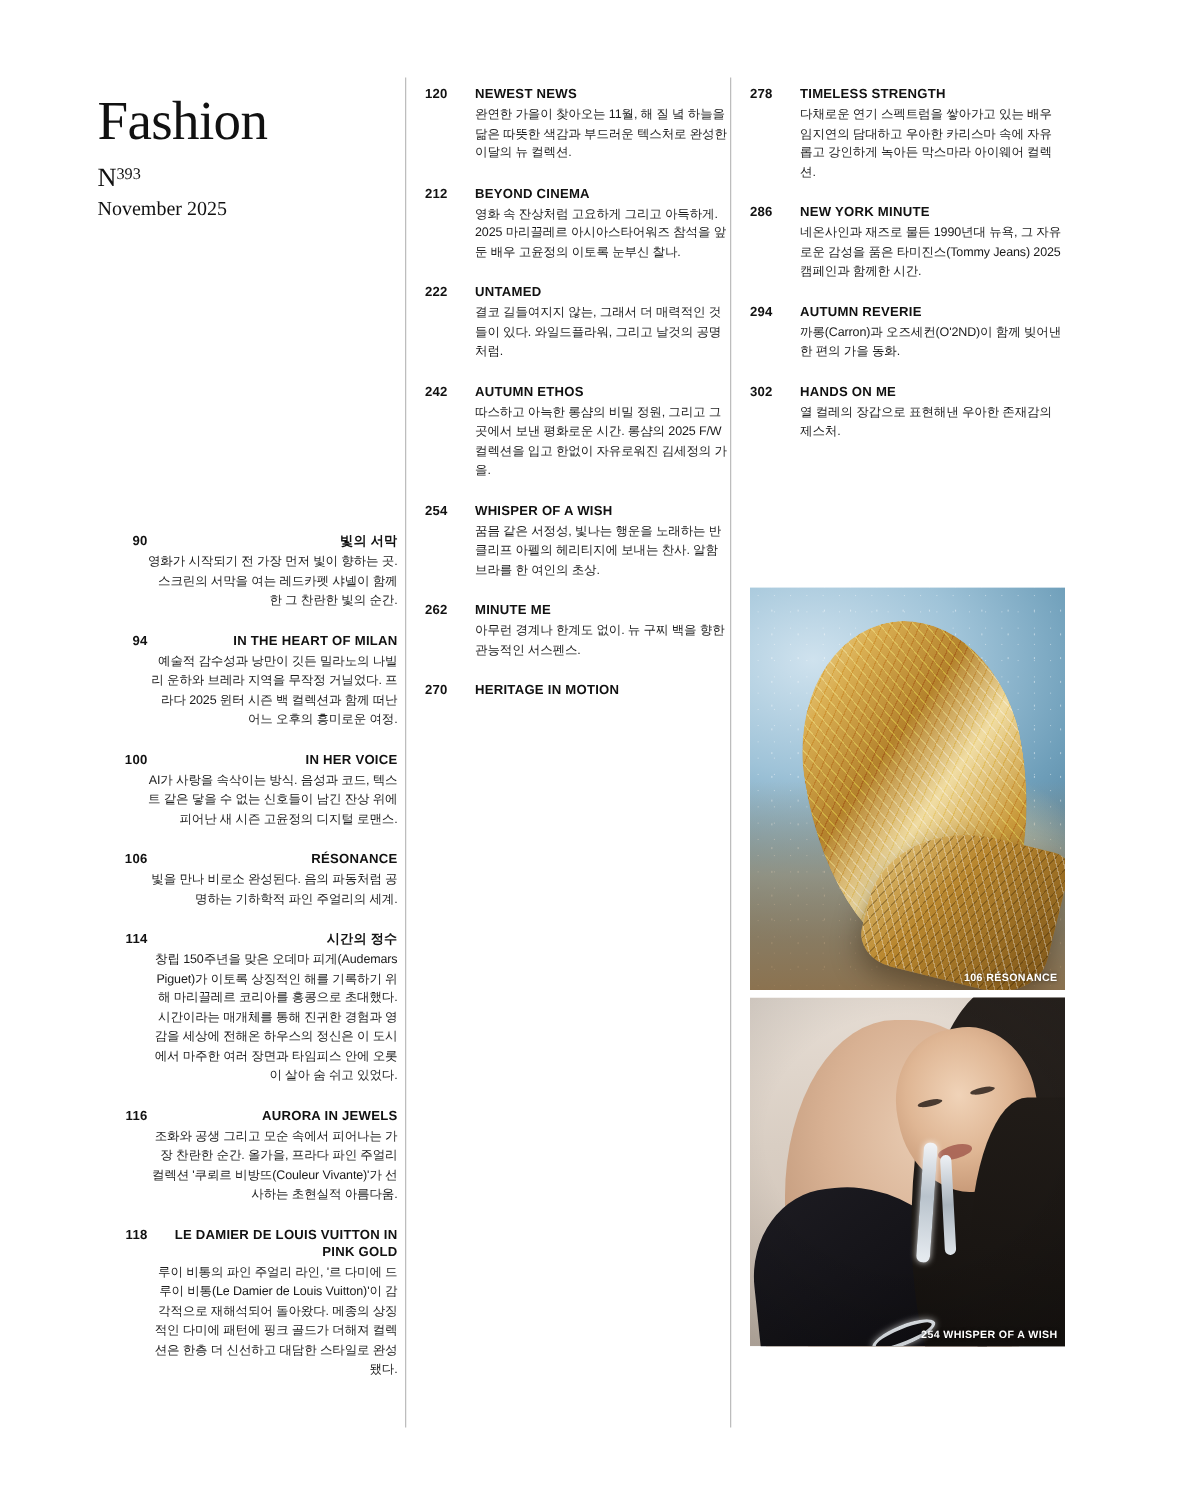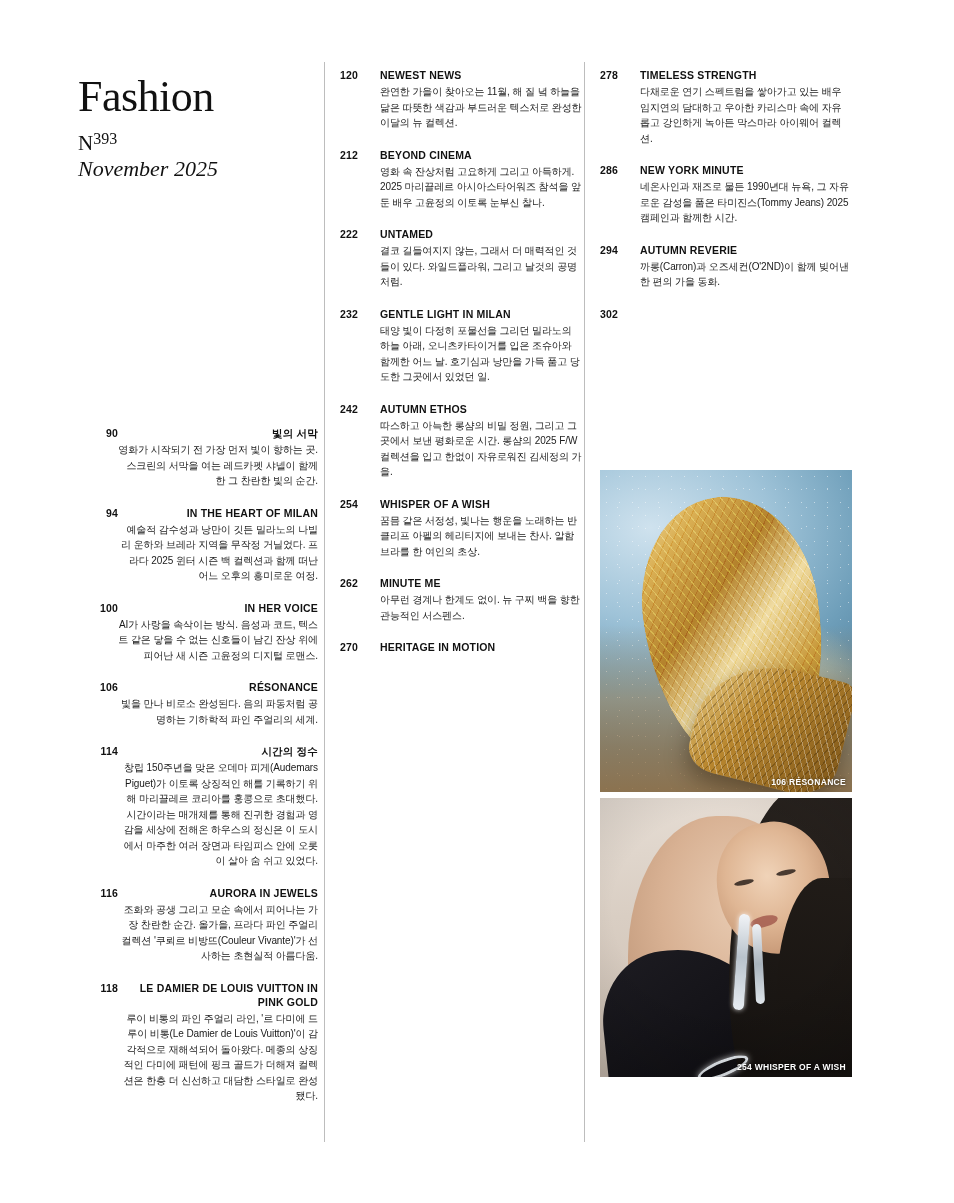--- a/index.html
+++ b/index.html
@@ -36,30 +36,29 @@
   }
   .masthead-issue {
     font-family: "Liberation Serif", serif;
     font-size: 21px;
     line-height: 26px;
     font-weight: 400;
     margin-top: 4px;
     color: #111;
   }
   .masthead-issue sup {
-    font-size: 16px;
+    font-size: 13px;
     vertical-align: 6px;
   }
   .masthead-date {
     font-family: "Liberation Serif", serif;
-    font-size: 22px;
+    font-size: 16px;
     line-height: 26px;
     font-weight: 400;
     color: #111;
-    font-style: italic;
   }
 
   
   .col {
     position: absolute;
   }
   .col-1 { left: 78px;  top: 426px; width: 240px; text-align: right; }
   .col-2 { left: 340px; top: 68px;  width: 244px; }
   .col-3 { left: 600px; top: 68px;  width: 250px; }
 
@@ -440,27 +439,20 @@
     </div>
 
     <div class="entry">
       <div class="entry-num">222</div>
       <div class="entry-body">
         <div class="entry-title">UNTAMED</div>
         <div class="entry-desc">결코 길들여지지 않는, 그래서 더 매력적인 것들이 있다. 와일드플라워, 그리고 날것의 공명처럼.</div>
       </div>
     </div>
 
-    <div class="entry">
-      <div class="entry-num">232</div>
-      <div class="entry-body">
-        <div class="entry-title">GENTLE LIGHT IN MILAN</div>
-        <div class="entry-desc">태양 빛이 다정히 포물선을 그리던 밀라노의 하늘 아래, 오니츠카타이거를 입은 조슈아와 함께한 어느 날. 호기심과 낭만을 가득 품고 당도한 그곳에서 있었던 일.</div>
-      </div>
-    </div>
 
     <div class="entry">
       <div class="entry-num">242</div>
       <div class="entry-body">
         <div class="entry-title">AUTUMN ETHOS</div>
         <div class="entry-desc">따스하고 아늑한 롱샴의 비밀 정원, 그리고 그곳에서 보낸 평화로운 시간. 롱샴의 2025 F/W 컬렉션을 입고 한없이 자유로워진 김세정의 가을.</div>
       </div>
     </div>
 
     <div class="entry">
@@ -509,20 +501,24 @@
     <div class="entry">
       <div class="entry-num">294</div>
       <div class="entry-body">
         <div class="entry-title">AUTUMN REVERIE</div>
         <div class="entry-desc">까롱(Carron)과 오즈세컨(O'2ND)이 함께 빚어낸 한 편의 가을 동화.</div>
       </div>
     </div>
 
     <div class="entry">
       <div class="entry-num">302</div>
+      <div class="entry-body">
+        <div class="entry-title">HANDS ON ME</div>
+        <div class="entry-desc">열 컬레의 장갑으로 표현해낸 우아한 존재감의 제스처.</div>
+      </div>
     </div>
 
   </div>
 
   <div class="figure fig-1">
     <div class="art1">
       <div class="art1-speckle"></div>
       <div class="art1-warm"></div>
       <div class="art1-glow"></div>
       <div class="art1-ring"></div>

